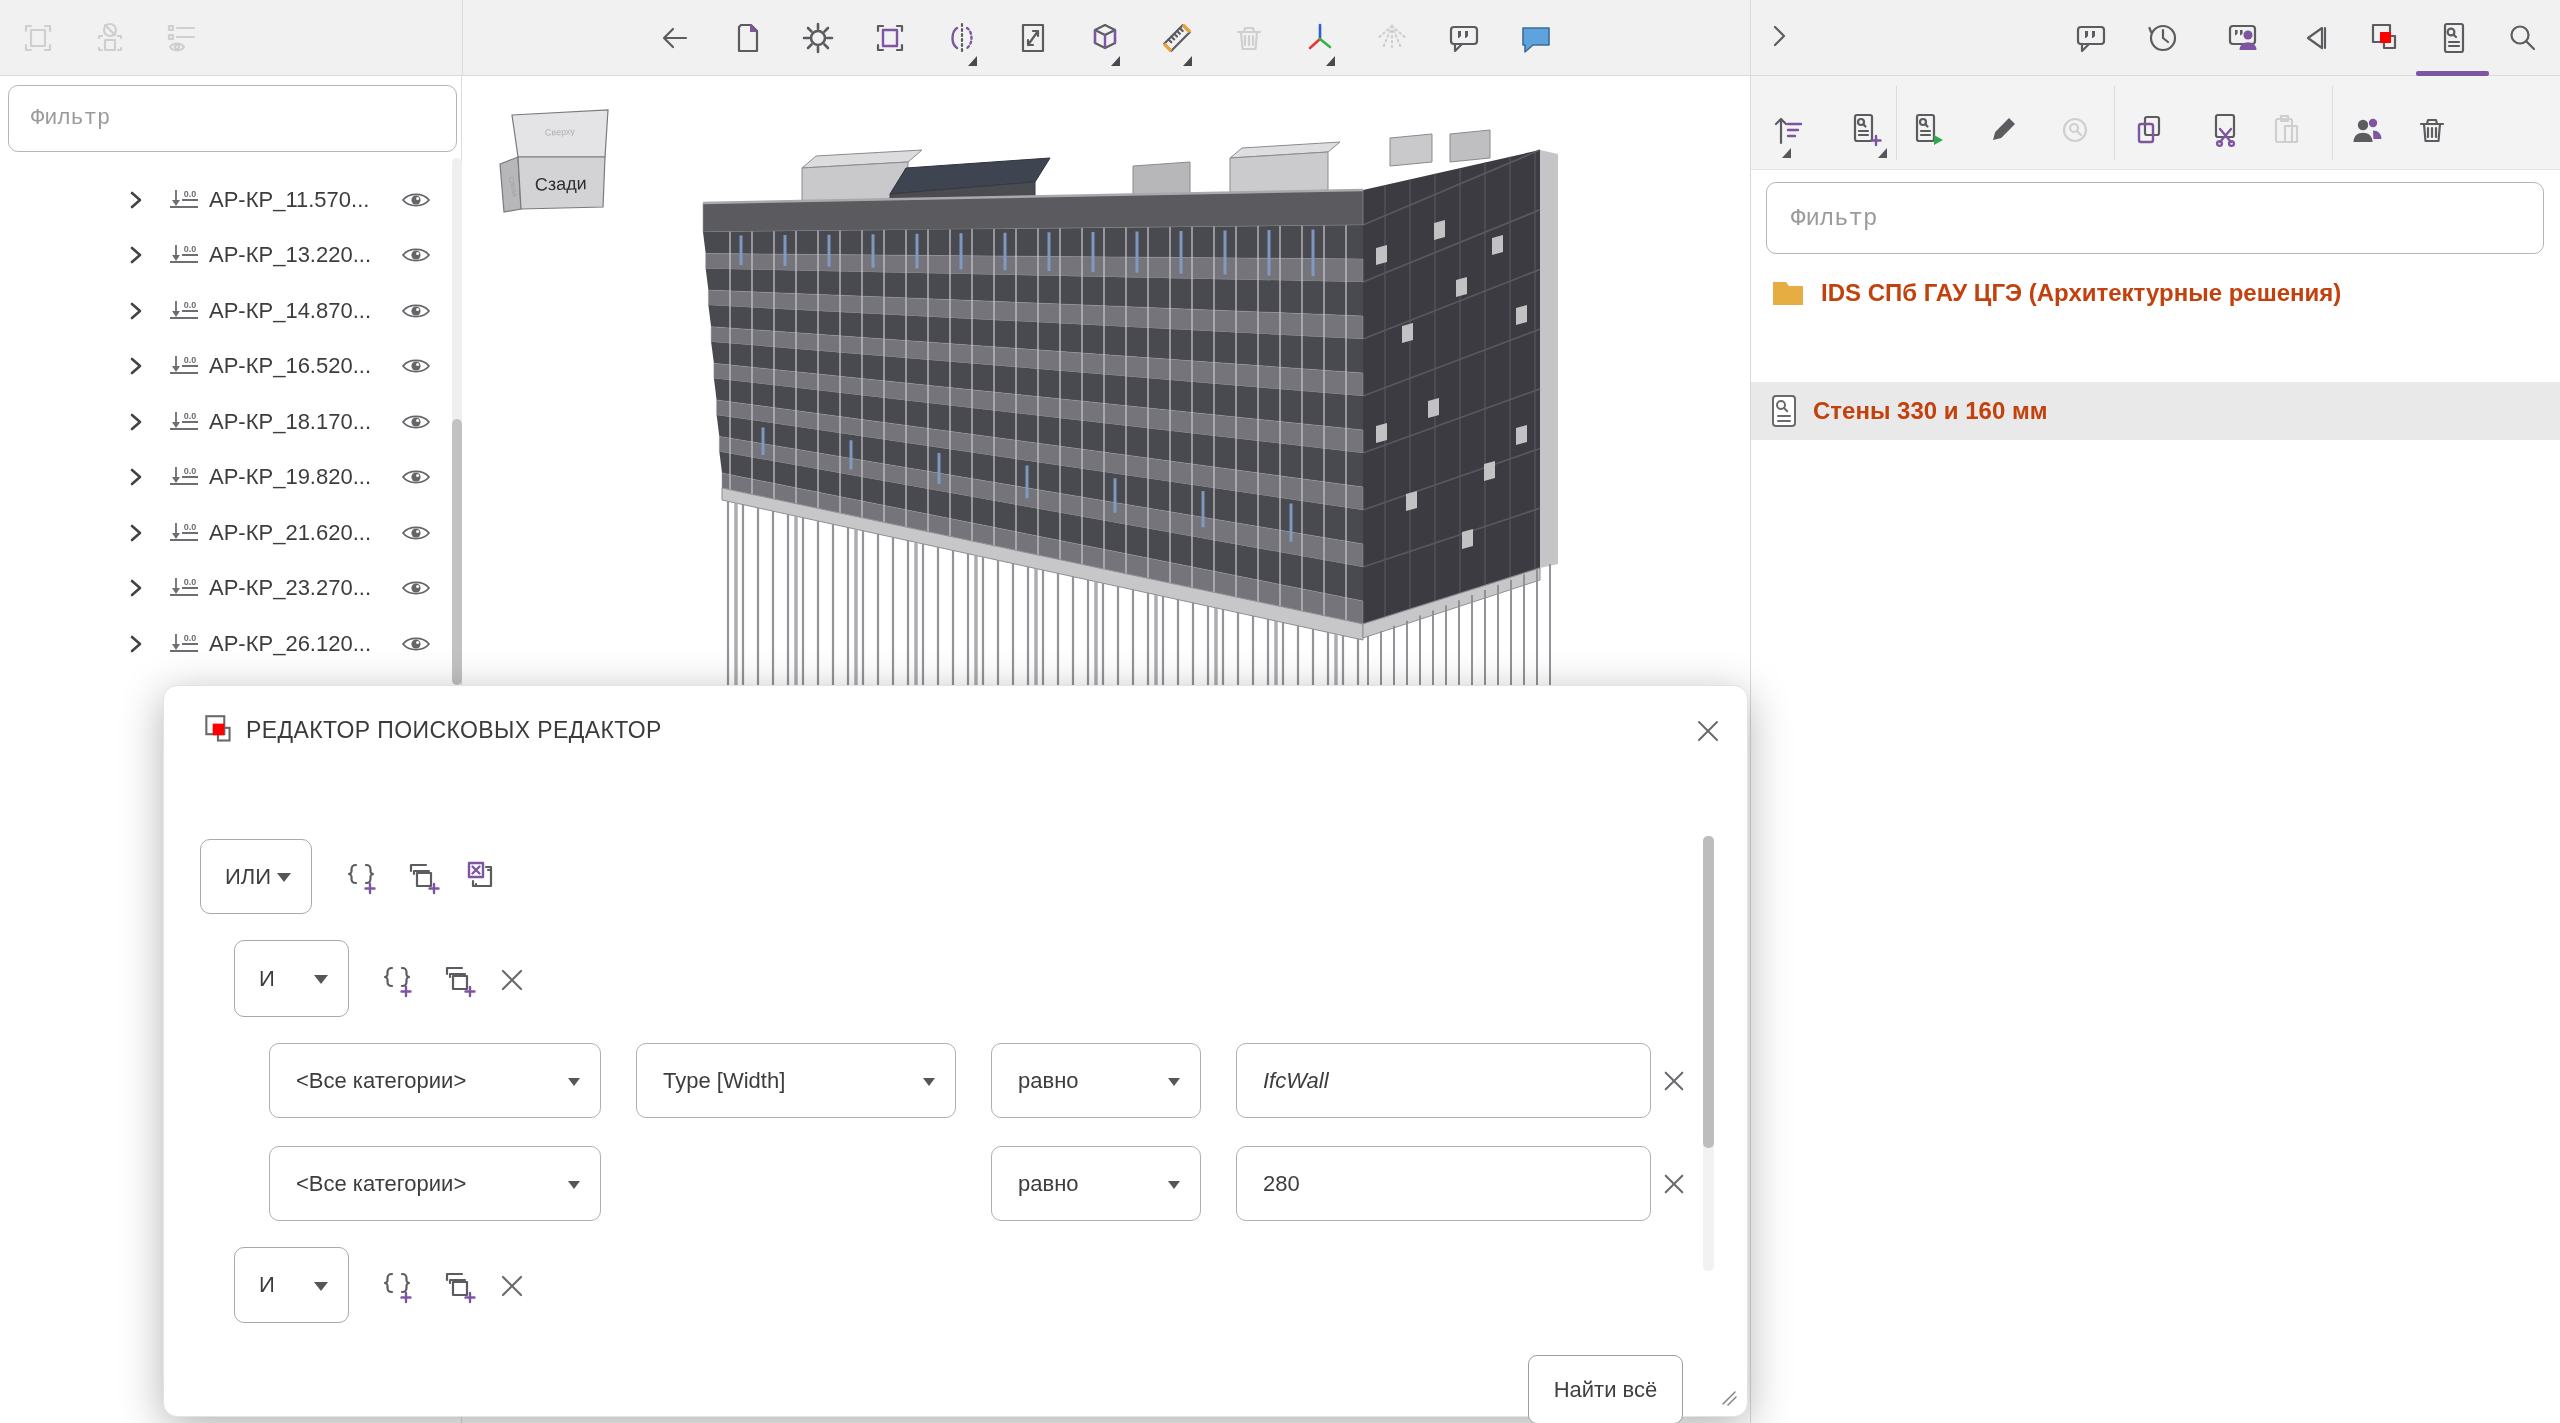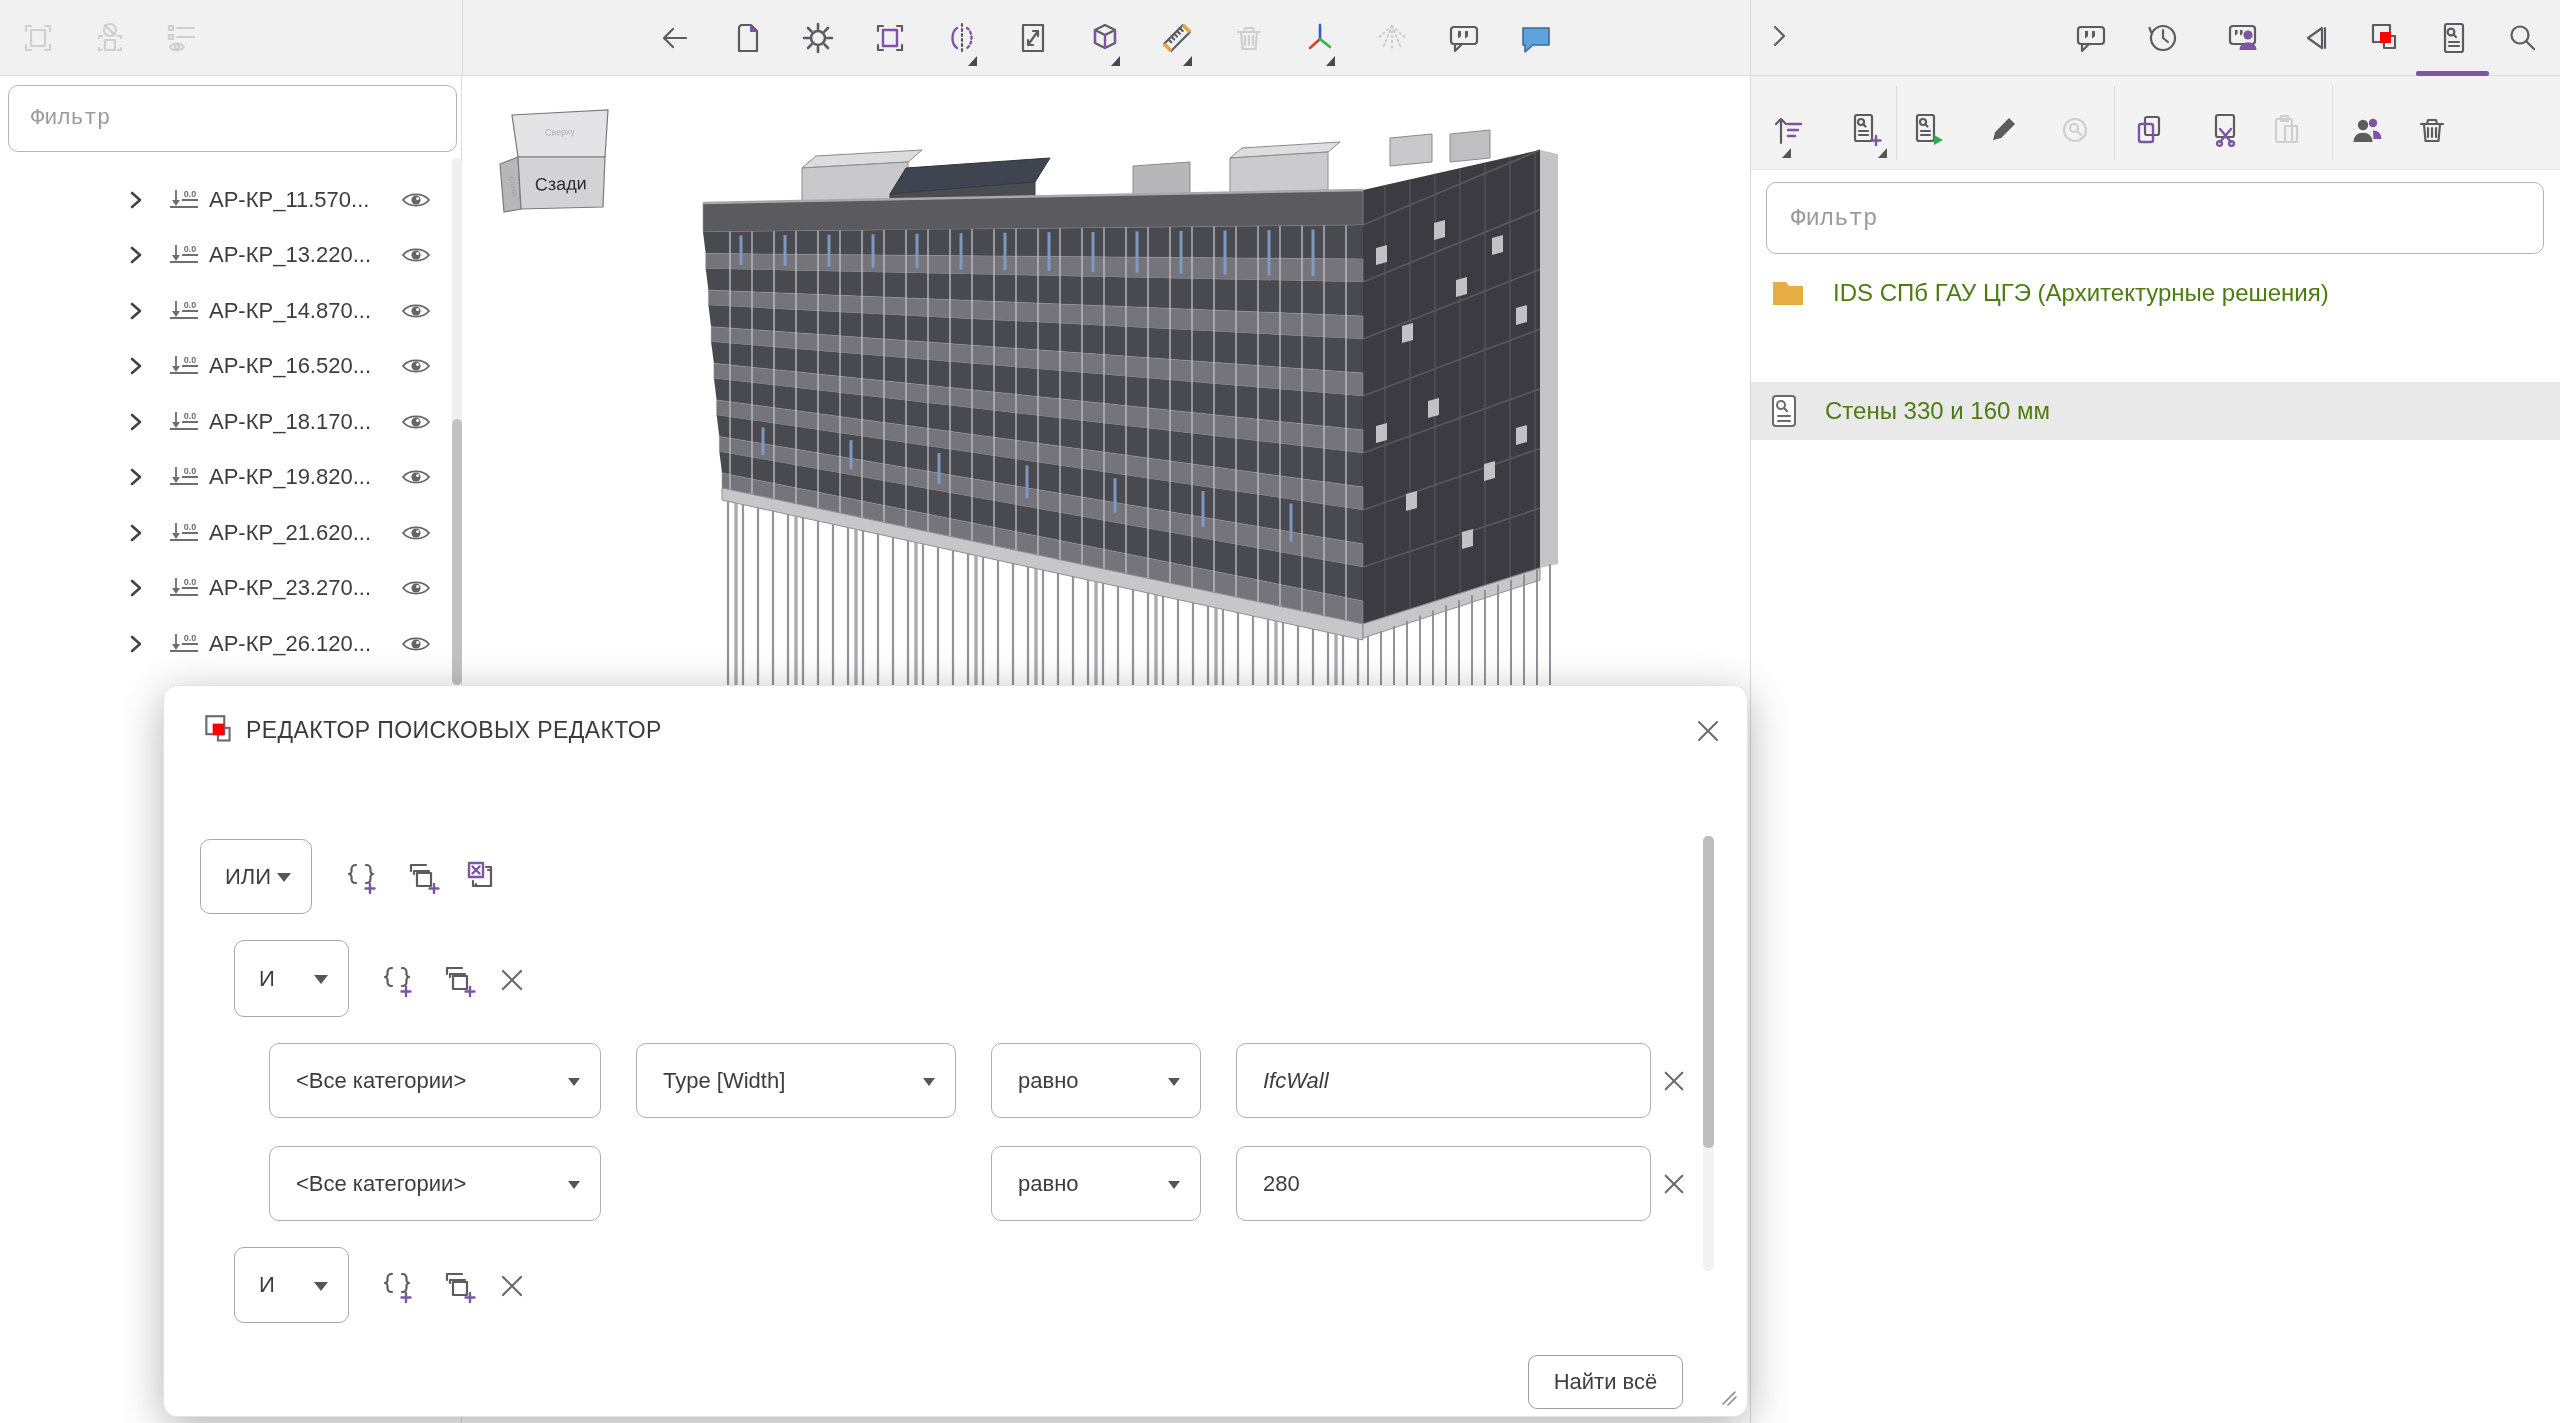--- a/index.html
+++ b/index.html
@@ -17,21 +17,21 @@
   .vsep{position:absolute;top:0;width:1px;height:76px;background:#dcdcdc;}
   .panelL{left:0;top:76px;width:462px;height:1347px;background:#fff;border-right:1px solid #dcdcdc;box-sizing:border-box;}
   .panelR{left:1750px;top:76px;width:810px;height:1347px;background:#fff;border-left:1px solid #d9d9d9;box-sizing:border-box;}
   .row2{left:1751px;top:76px;width:809px;height:94px;background:#f3f3f3;border-bottom:1px solid #e2e2e2;box-sizing:border-box;}
   .gsep{position:absolute;top:86px;width:1px;height:74px;background:#dcdcdc;}
   .flt{position:absolute;box-sizing:border-box;border:1px solid #b5b5b6;border-radius:10px;background:#fff;font-family:Liberation Mono, monospace;color:#3d3d40;outline:none;}
   .flt::placeholder{color:#9b9b9e;}
   .trow{position:absolute;left:0;width:450px;height:56px;display:flex;align-items:center;}
   .tlabel{font-size:22px;color:#3d3d40;margin-left:8px;}
   .rrow{position:absolute;left:1751px;width:809px;height:58px;display:flex;align-items:center;padding-left:20px;box-sizing:border-box;}
-  .rlabel{font-size:24px;color:#4d7c0f;margin-left:28px;white-space:nowrap;}
+  .rlabel{font-size:24px;color:#c2410c;margin-left:16px;white-space:nowrap;font-weight:bold;}
   .sel-bg{background:#e9e9e9;}
   .dialog{left:163px;top:685px;width:1585px;height:732px;background:#fff;border-radius:14px;box-shadow:0 10px 44px rgba(0,0,0,.30);border:1px solid #e3e3e3;box-sizing:border-box;}
   .dtitle{position:absolute;left:82px;top:31px;font-size:23px;font-weight:500;letter-spacing:.4px;color:#3b3b3d;}
   .dd{position:absolute;box-sizing:border-box;border:1px solid #a9a9ab;border-radius:10px;background:#fff;display:flex;align-items:center;justify-content:space-between;padding:0 20px 0 24px;font-size:22px;color:#3d3d40;}
   .car{width:0;height:0;border:7px solid transparent;border-top:9px solid #55555a;margin-top:9px;}
   .sel{position:absolute;box-sizing:border-box;border:1px solid #b0b0b1;border-radius:10px;background:#fff;display:flex;align-items:center;padding:0 46px 0 26px;font-size:22px;color:#3d3d40;}
   .sel .car{position:absolute;right:20px;border-width:6px;border-top-width:8px;}
   .vin{position:absolute;box-sizing:border-box;border:1px solid #b0b0b1;border-radius:10px;background:#fff;padding:0 26px;font-size:22px;color:#3d3d40;font-family:"Liberation Sans",sans-serif;outline:none;}
   .btn{position:absolute;box-sizing:border-box;border:1px solid #9e9ea0;border-radius:9px;background:#fff;display:flex;align-items:center;justify-content:center;font-size:22px;color:#3f3f42;}
   .sbar{position:absolute;border-radius:5px;}
@@ -696,19 +696,19 @@
     </div>
     <div class="I" style="left:332px;top:584px;width:32px;height:32px">
       <svg width="26" height="26" viewBox="0 0 26 26">
           <path d="M4 4l18 18M22 4L4 22" stroke="#6b6b6f" stroke-width="2.2" stroke-linecap="round"></path>
         </svg>
     </div>
 
     <div class="sbar" style="left:1539px;top:150px;width:11px;height:435px;background:#f2f2f2"></div>
     <div class="sbar" style="left:1539px;top:150px;width:11px;height:312px;background:#bdbdbe"></div>
 
-    <div class="btn" style="left:1364px;top:669px;width:155px;height:54px">Найти всё</div>
+    <div class="btn" style="left:1364px;top:669px;width:155px;height:69px">Найти всё</div>
     <svg class="abs" style="left:1557px;top:704px" width="16" height="16" viewBox="0 0 16 16">
         <path d="M2 14L14 2M7 15l8-8" stroke="#8a8a8e" stroke-width="1.6" fill="none" stroke-linecap="round"></path>
       </svg>
   </div>
 
 </div>
 
 </body></html>

